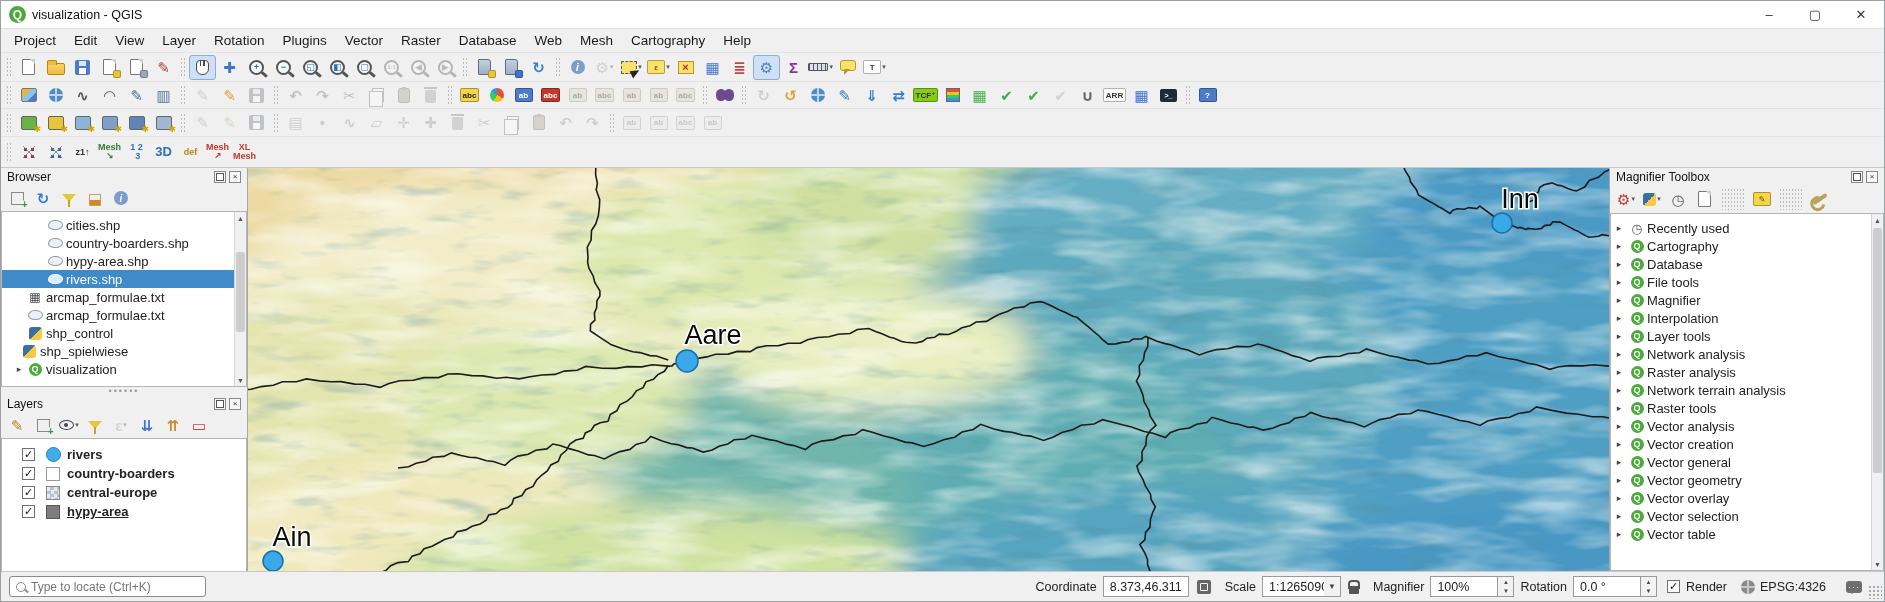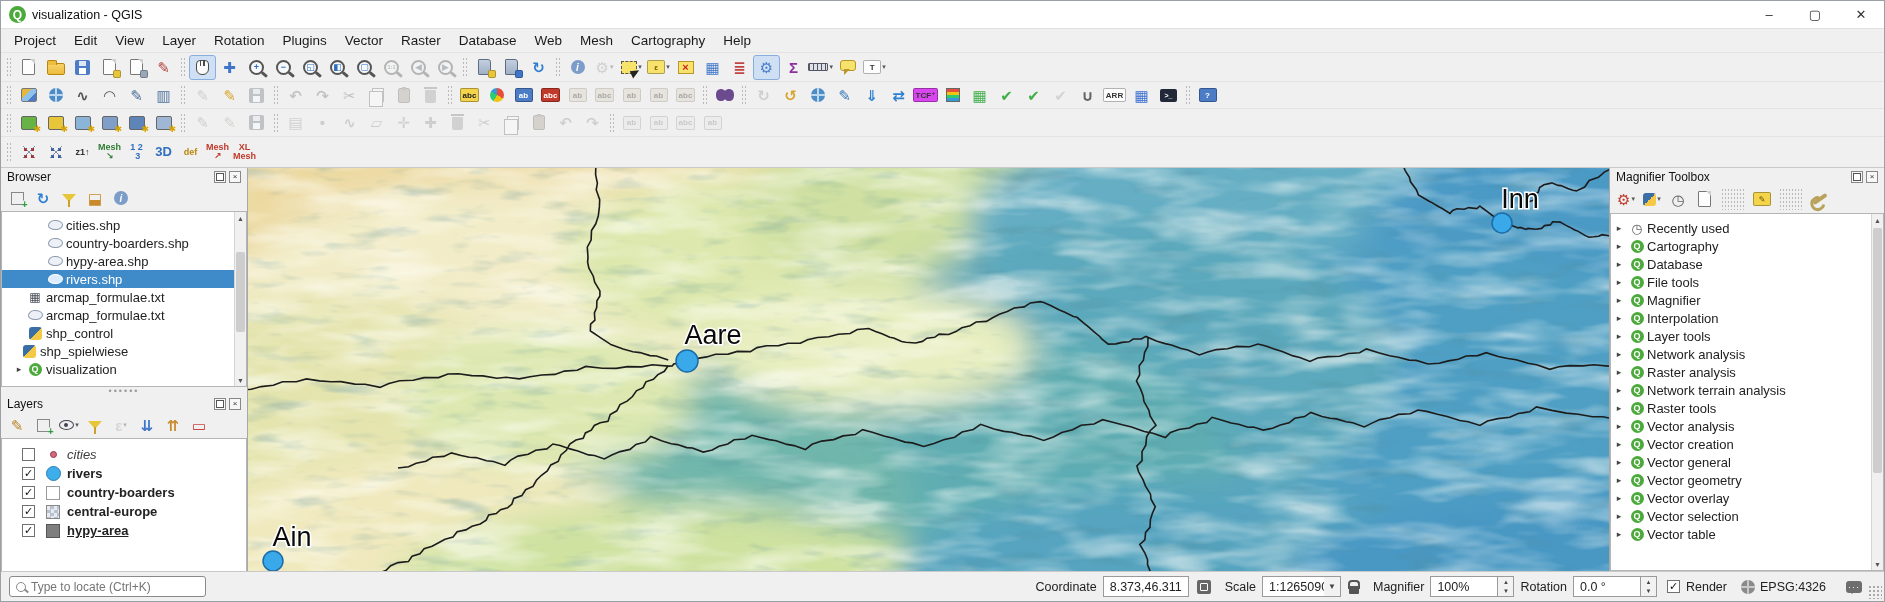--- a/index.html
+++ b/index.html
@@ -468,21 +468,21 @@
       <span class="tbtn">
         <span class="gly" style="color: rgb(58, 122, 184);">✎</span>
       </span>
       <span class="tbtn">
         <span class="gly" style="color: rgb(47, 127, 208);">⇓</span>
       </span>
       <span class="tbtn">
         <span class="gly" style="color: rgb(47, 127, 208);">⇄</span>
       </span>
       <span class="tbtn">
-        <span class="chip" style="background: #d946ef; color: rgb(51, 51, 51);">TCF⁺</span>
+        <span class="chip" style="background: #84cc16; color: rgb(51, 51, 51);">TCF⁺</span>
       </span>
       <span class="tbtn">
         <span class="ic-legend"></span>
       </span>
       <span class="tbtn">
         <span class="gly" style="color: rgb(63, 174, 73);">▦</span>
       </span>
       <span class="tbtn">
         <span class="gly" style="color: rgb(63, 174, 73);">✔</span>
       </span>
@@ -768,27 +768,20 @@
             </span>
             <span class="tbtn ptool">
               <span class="gly" style="color: rgb(201, 138, 44);">⇈</span>
             </span>
             <span class="tbtn ptool">
               <span class="gly" style="color: rgb(204, 68, 68);">▭</span>
             </span>
           </div>
         <div class="tree" style="border-bottom:none;">
           <div class="tree-inner" id="layers-items" style="padding-top:6px;">
-              <div class="layer-row">
-                <span class="cb"></span>
-                <span class="sym">
-                  <span class="sym-point-pink"></span>
-                </span>
-                <span class="llabel italic">cities</span>
-              </div>
               <div class="layer-row">
                 <span class="cb">✓</span>
                 <span class="sym">
                   <span class="sym-point-blue"></span>
                 </span>
                 <span class="llabel bold">rivers</span>
               </div>
               <div class="layer-row">
                 <span class="cb">✓</span>
                 <span class="sym">

